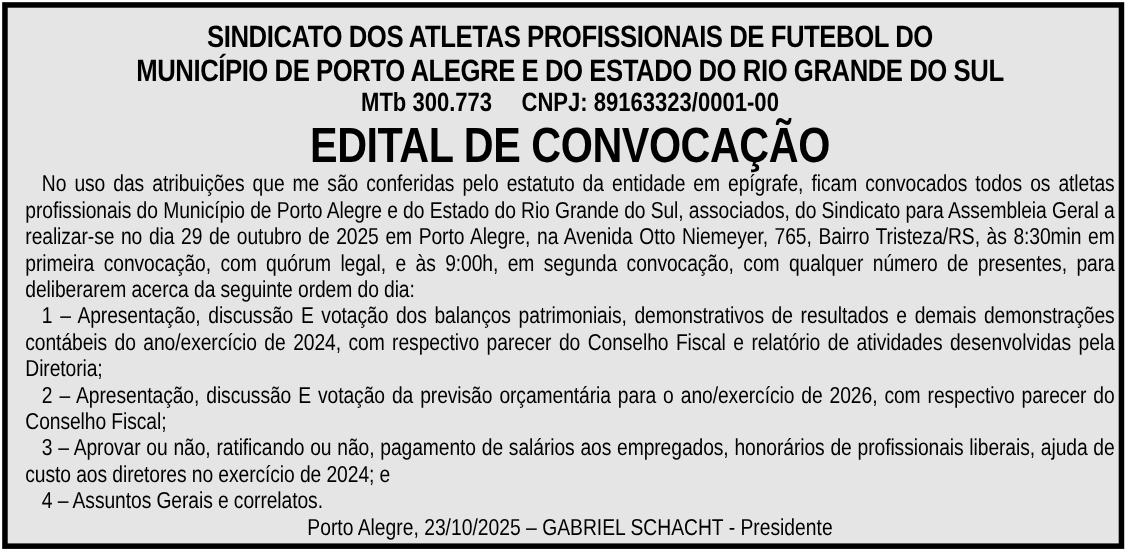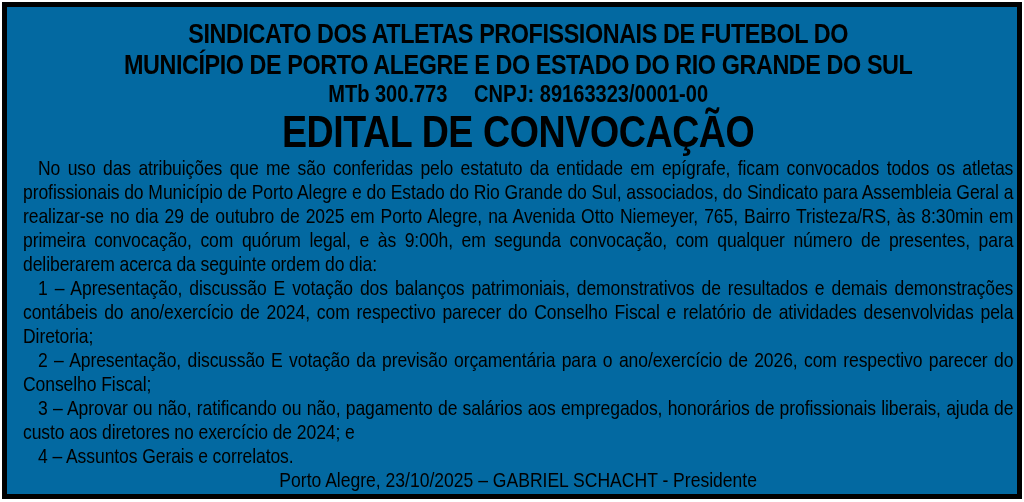--- a/index.html
+++ b/index.html
@@ -16,21 +16,21 @@
     overflow: hidden;
   }
   .ad-frame {
     position: absolute;
     left: 2px;
     top: 2px;
     width: 1020px;
     height: 497px;
     border: 5px solid #000;
     box-sizing: border-box;
-    background: #0369a1;
+    background: #e5e5e5;
   }
   
   .content {
     position: absolute;
     left: 16px;
     top: 11px;
     width: 1186px;
     transform: scaleX(0.835);
     transform-origin: 0 0;
   }

